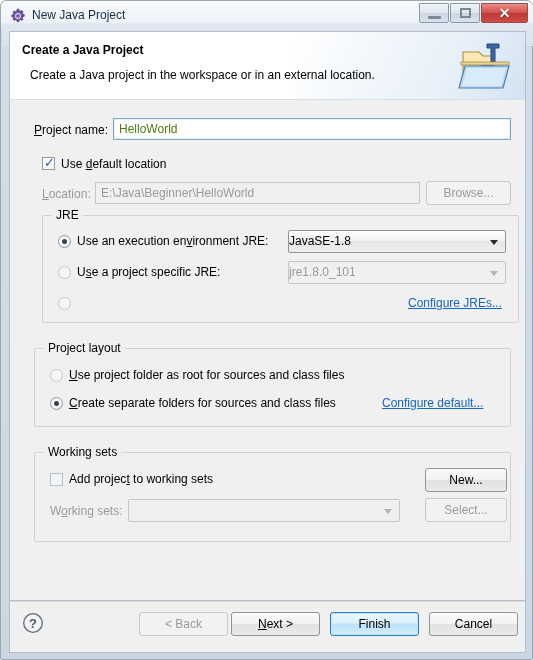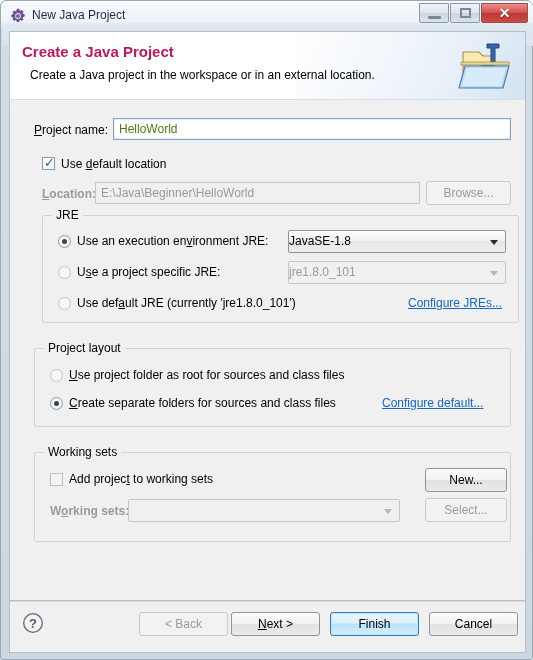--- a/index.html
+++ b/index.html
@@ -107,21 +107,21 @@
     border: 1px solid #b6bfc9;
     border-bottom: none;
     overflow: hidden;
   }
   #banner-sheen {
     position: absolute; right: 0; top: 0; width: 230px; height: 100%;
     background: linear-gradient(115deg, rgba(255,255,255,0) 0%, rgba(222,234,246,0.75) 70%, rgba(206,223,241,0.9) 100%);
   }
   #banner-title {
     position: absolute; left: 12px; top: 11px;
-    font-size: 15px; font-weight: bold; color: #be185d; text-align: center;
+    font-size: 12px; font-weight: bold; color: #000000; text-align: center;
   }
   #banner-sub {
     position: absolute; left: 20px; top: 36px;
     font-size: 12px; color: #000;
   }
   #banner-icon {
     position: absolute; right: 12px; top: 8px;
     width: 56px; height: 52px;
   }
 
@@ -144,21 +144,21 @@
     border: 1px solid #b6bfc9;
     border-top: none;
   }
 
   
   .lbl {
     position: absolute;
     font-size: 12px; color: #000;
     white-space: nowrap;
   }
-  .lbl.dim { color: #9a9a9a; font-weight: bold; }
+  .lbl.dim { color: #9a9a9a; }
 
   .mn { text-decoration: underline; text-decoration-skip-ink: none; }
 
   .txtfield {
     position: absolute;
     box-sizing: border-box;
     background: #ffffff;
     border: 1px solid #a7b2bd;
     font-family: "Liberation Sans", sans-serif;
     font-size: 12px;
@@ -379,21 +379,20 @@
       </div>
       <div class="lbl" style="left:34px; top:49px;">U<span class="mn">s</span>e a project specific JRE:</div>
       <div class="combo flatdis disabled" style="left:245px; top:45px; width:218px;">
         <span>jre1.8.0_101</span>
         <span class="arrow"></span>
       </div>
 
       <div class="radio off" style="left:15px; top:81px;">
         
       </div>
-      <div class="lbl" style="left:34px; top:80px;">Use def<span class="mn">a</span>ult JRE (currently 'jre1.8.0_101')</div>
       <div class="link" style="left:365px; top:80px;">Configure JREs...</div>
     </div>
 
     <div class="group" style="left:24px; top:248px; width:477px; height:79px;">
       <div class="gtitle">Project layout</div>
 
       <div class="radio off" style="left:15px; top:20px;">
         
       </div>
       <div class="lbl" style="left:34px; top:19px;"><span class="mn">U</span>se project folder as root for sources and class files</div>

